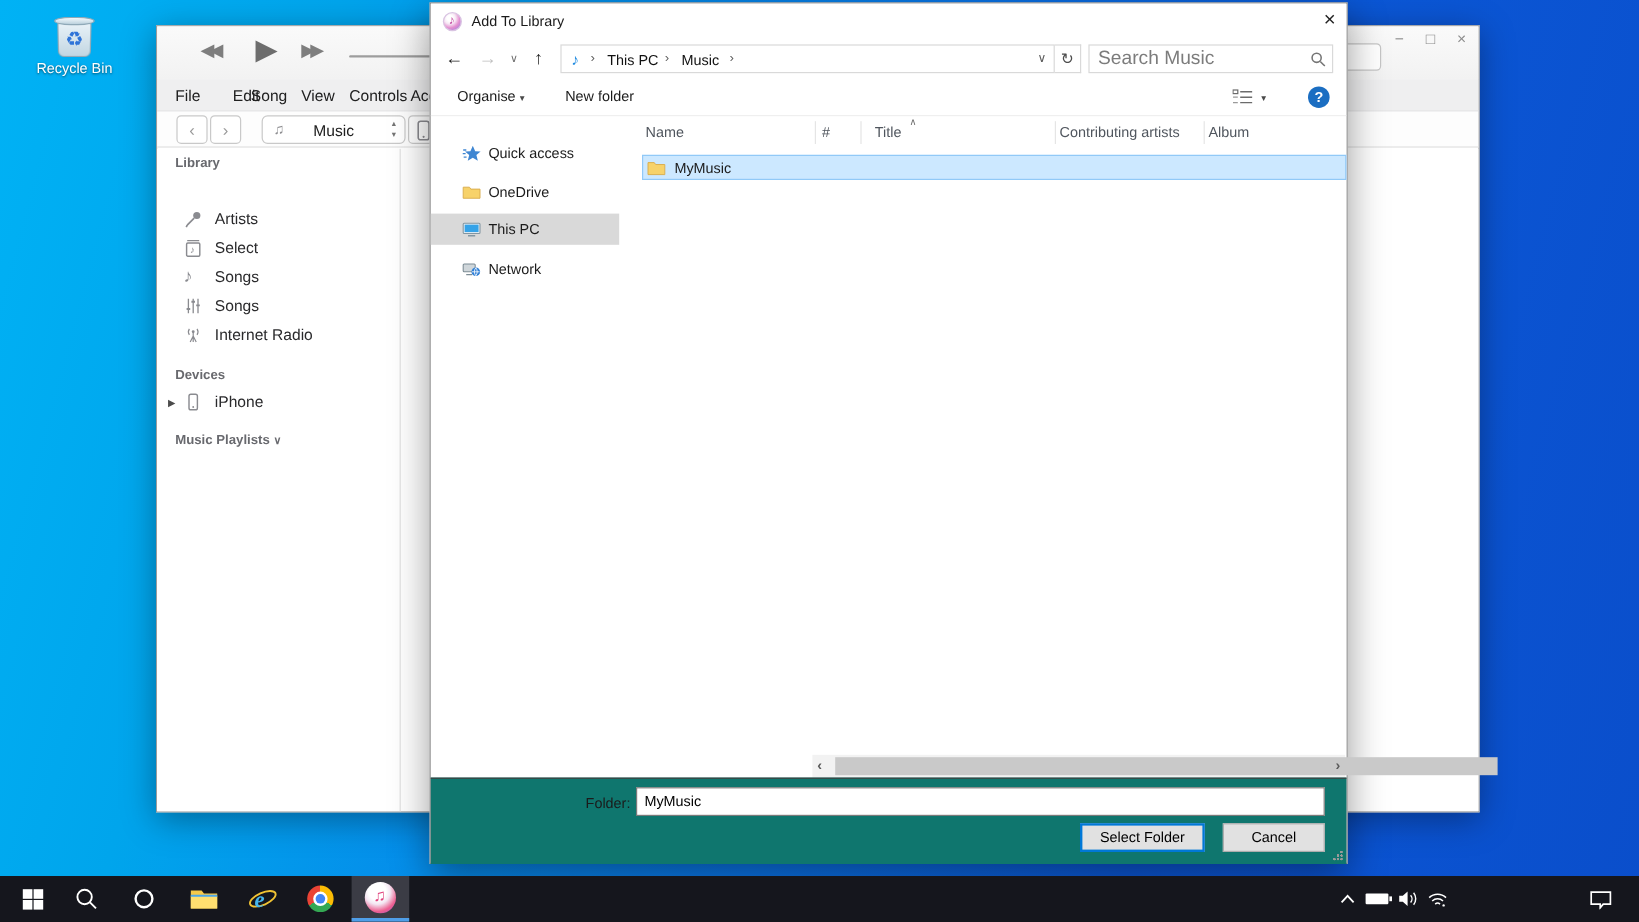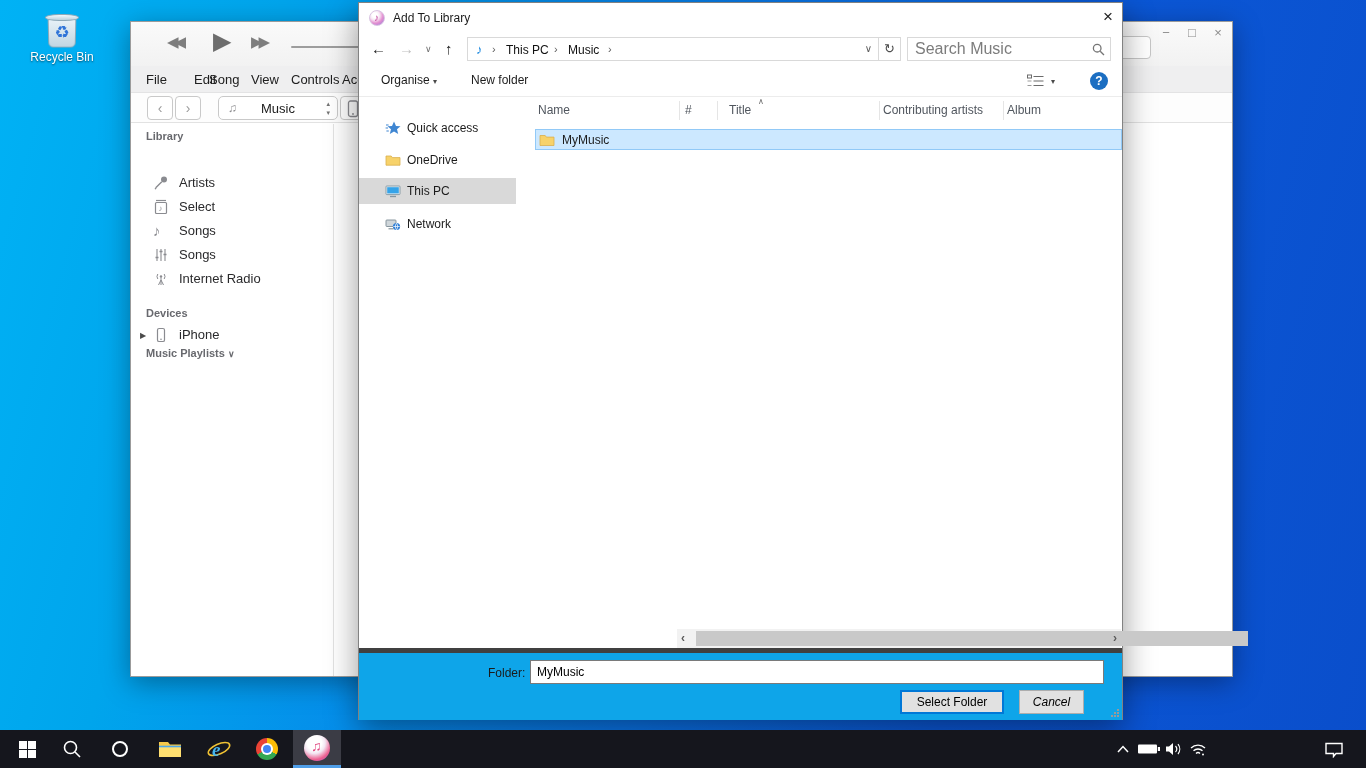--- a/index.html
+++ b/index.html
@@ -90,21 +90,21 @@
   .list { position:absolute; left:159px; top:0; right:0; height:100%; }
   .col-hdr { position:absolute; top:6px; font-size:12px; color:#50565e; }
   .col-sep { position:absolute; top:4px; height:19px; width:1px; background:#e5e5e5; }
   .sortcaret { position:absolute; left:240px; top:0; font-size:8px; color:#6a6a6a; }
   .file-row { position:absolute; left:17px; top:32px; width:587px; height:21px; background:#cce8ff; border:1px solid #91c9f7; }
   .file-row .ficon { position:absolute; left:3px; top:2px; }
   .file-row .ftxt { position:absolute; left:26px; top:3px; font-size:12px; }
   .hscroll { position:absolute; left:159px; bottom:0; right:1px; height:19px; background:#f2f2f2; }
   .hs-arrow { position:absolute; top:2px; font-size:12px; color:#5a5a5a; font-weight:bold; }
   .hs-thumb { position:absolute; left:19px; top:2px; width:552px; height:15px; background:#c9c9c9; }
-  .d-footer { position:absolute; left:0; top:645px; width:100%; height:72px; background:#0ea5e9; border-top:5px solid #404040; }
+  .d-footer { position:absolute; left:0; top:645px; width:100%; height:72px; background:#0f766e; border-top:1px solid #404040; }
   .f-lbl { left:129px; top:13px; font-size:12px; }
   .f-input { left:171px; top:7px; width:574px; height:24px; border:1px solid #7a7a7a; background:#fff; position:absolute; }
   .f-input input { position:absolute; left:6px; top:1px; width:560px; height:20px; border:none; outline:none;
                    font-family:"Liberation Sans",sans-serif; font-size:12px; }
   .btn { position:absolute; top:37px; height:24px; background:#e1e1e1; border:1px solid #adadad;
          font-family:"Liberation Sans",sans-serif; font-size:12px; text-align:center; line-height:22px; }
   .btn.default { border:2px solid #0078d7; line-height:20px; }
   .grip { position:absolute; right:3px; bottom:3px; width:9px; height:9px;
           background:radial-gradient(circle at 2px 8px,#9a9a9a 1px,transparent 1.2px),
                      radial-gradient(circle at 5px 5px,#9a9a9a 1px,transparent 1.2px),
@@ -223,21 +223,21 @@
         <div class="side-hdr" style="top:183px;">Devices</div>
         <div class="side-row" style="top:199px;">
           <span class="disc">▶</span>
           <svg class="sicon" viewBox="0 0 16 16">
             <rect x="4.5" y="1.5" width="7" height="13" rx="1.6" fill="none" stroke="#8a8b90" stroke-width="1.2"></rect>
             <circle cx="8" cy="12.2" r="0.8" fill="#8a8b90"></circle>
           </svg>
           <span class="stxt">iPhone</span>
         </div>
 
-        <div class="side-hdr" style="top:223px;">
+        <div class="side-hdr" style="top:237px;">
           <span>Music Playlists</span>
           <span class="mp-chev">∨</span>
         </div>
       </div>
     </div>
   </div>
 
   <div class="abs" id="dlg">
     <div class="d-title">
       <div class="abs d-appicon">
@@ -348,21 +348,21 @@
         </div>
       </div>
     </div>
 
     <div class="d-footer">
       <span class="abs f-lbl">Folder:</span>
       <div class="f-input">
         <input value="MyMusic" style="">
       </div>
       <button class="btn default" style="left:541px;width:104px;">Select Folder</button>
-      <button class="btn" style="left:660px;width:65px;font-style:italic;">Cancel</button>
+      <button class="btn" style="left:660px;width:85px;">Cancel</button>
       <div class="grip"></div>
     </div>
   </div>
 
   <div class="abs" id="taskbar">
     <div class="tb-tile" style="left:3px;">
       <div class="winlogo">
           <div></div>
           <div></div>
           <div></div>

